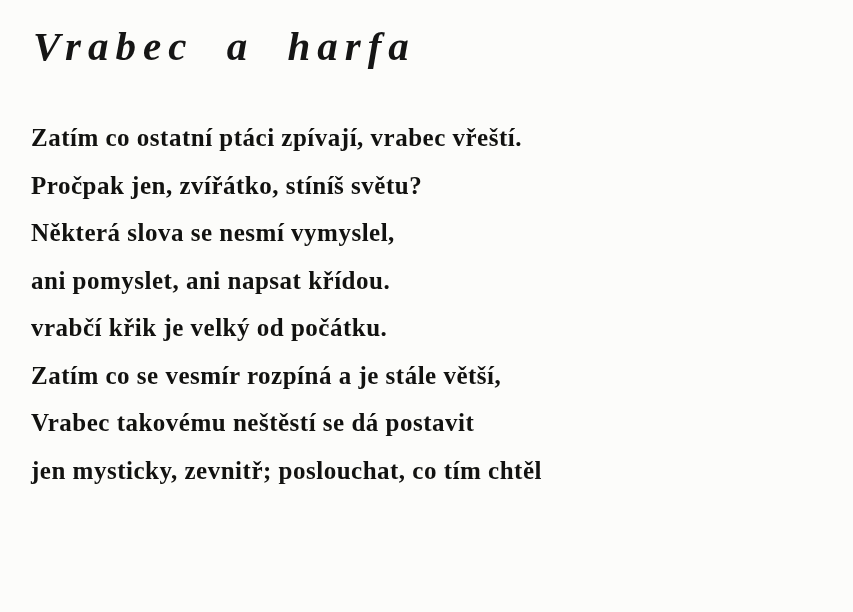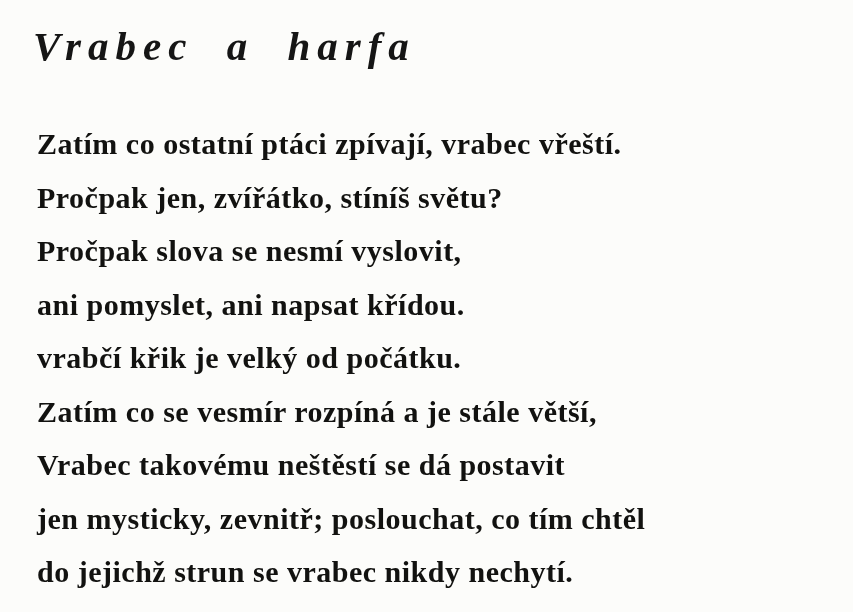--- a/index.html
+++ b/index.html
@@ -28,39 +28,38 @@
     word-spacing: 16px;
     color: #151515;
   }
   .poem-body {
     position: absolute;
     left: 30px;
     top: 114px;
     right: 10px;
   }
   .poem-line {
-    margin: 7px;
-    font-size: 30px;
+    margin: 1px;
+    font-size: 25px;
     font-weight: bold;
     line-height: 46.5px;
     letter-spacing: 0.5px;
     white-space: nowrap;
     color: #121210;
   }
 </style>
 </head>
 <body>
 
 <div class="page">
   <h1 class="poem-title">Vrabec a harfa</h1>
 
   <div class="poem-body">
     <p class="poem-line">Zatím co ostatní ptáci zpívají, vrabec vřeští.</p>
     <p class="poem-line">Pročpak jen, zvířátko, stíníš světu?</p>
-    <p class="poem-line">Pročpak slova se nesmí vyslovit,</p>
+    <p class="poem-line">Některá slova se nesmí vymyslel,</p>
     <p class="poem-line">ani pomyslet, ani napsat křídou.</p>
     <p class="poem-line">vrabčí křik je velký od počátku.</p>
     <p class="poem-line">Zatím co se vesmír rozpíná a je stále větší,</p>
     <p class="poem-line">Vrabec takovému neštěstí se dá postavit</p>
     <p class="poem-line">jen mysticky, zevnitř; poslouchat, co tím chtěl</p>
-    <p class="poem-line">do jejichž strun se vrabec nikdy nechytí.</p>
   </div>
 </div>
 
 </body></html>

